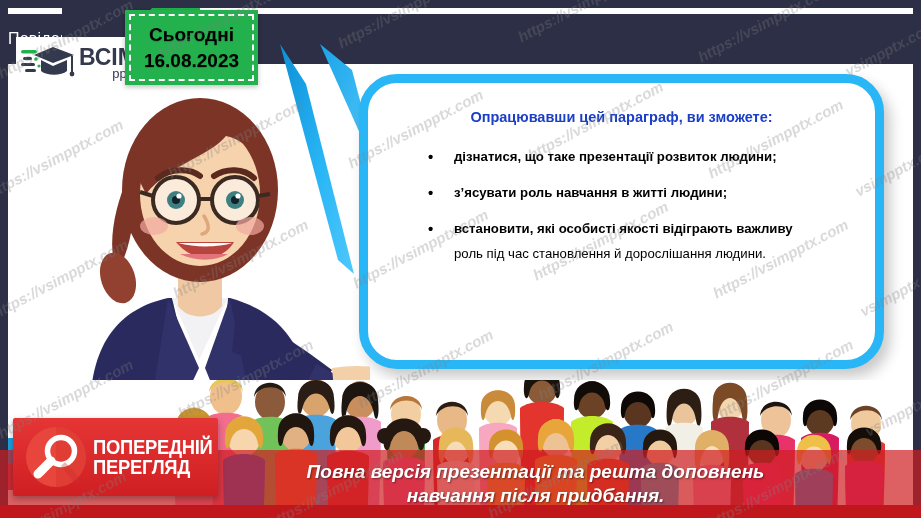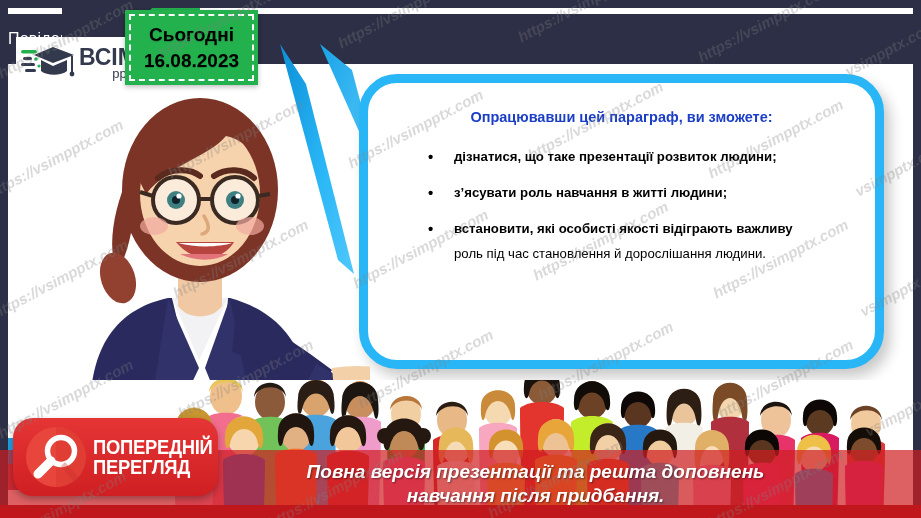--- a/index.html
+++ b/index.html
@@ -245,21 +245,21 @@
     z-index: 15;
   }
 
   
   .preview-badge {
     position: absolute;
     left: 13px; bottom: 22px;
     width: 205px; height: 78px;
     background: #e02b2b;
     background-image: linear-gradient(180deg,#e53535 0%, #cf1f22 100%);
-    border-radius: 20px;
+    border-radius: 2px;
     z-index: 16;
     display: flex;
     align-items: center;
     gap: 6px;
     padding-left: 12px;
     box-shadow: 0 3px 7px rgba(0,0,0,.3);
   }
   .magnifier { width: 62px; height: 62px; flex: none; }
   .preview-text {
     display: flex; flex-direction: column;

